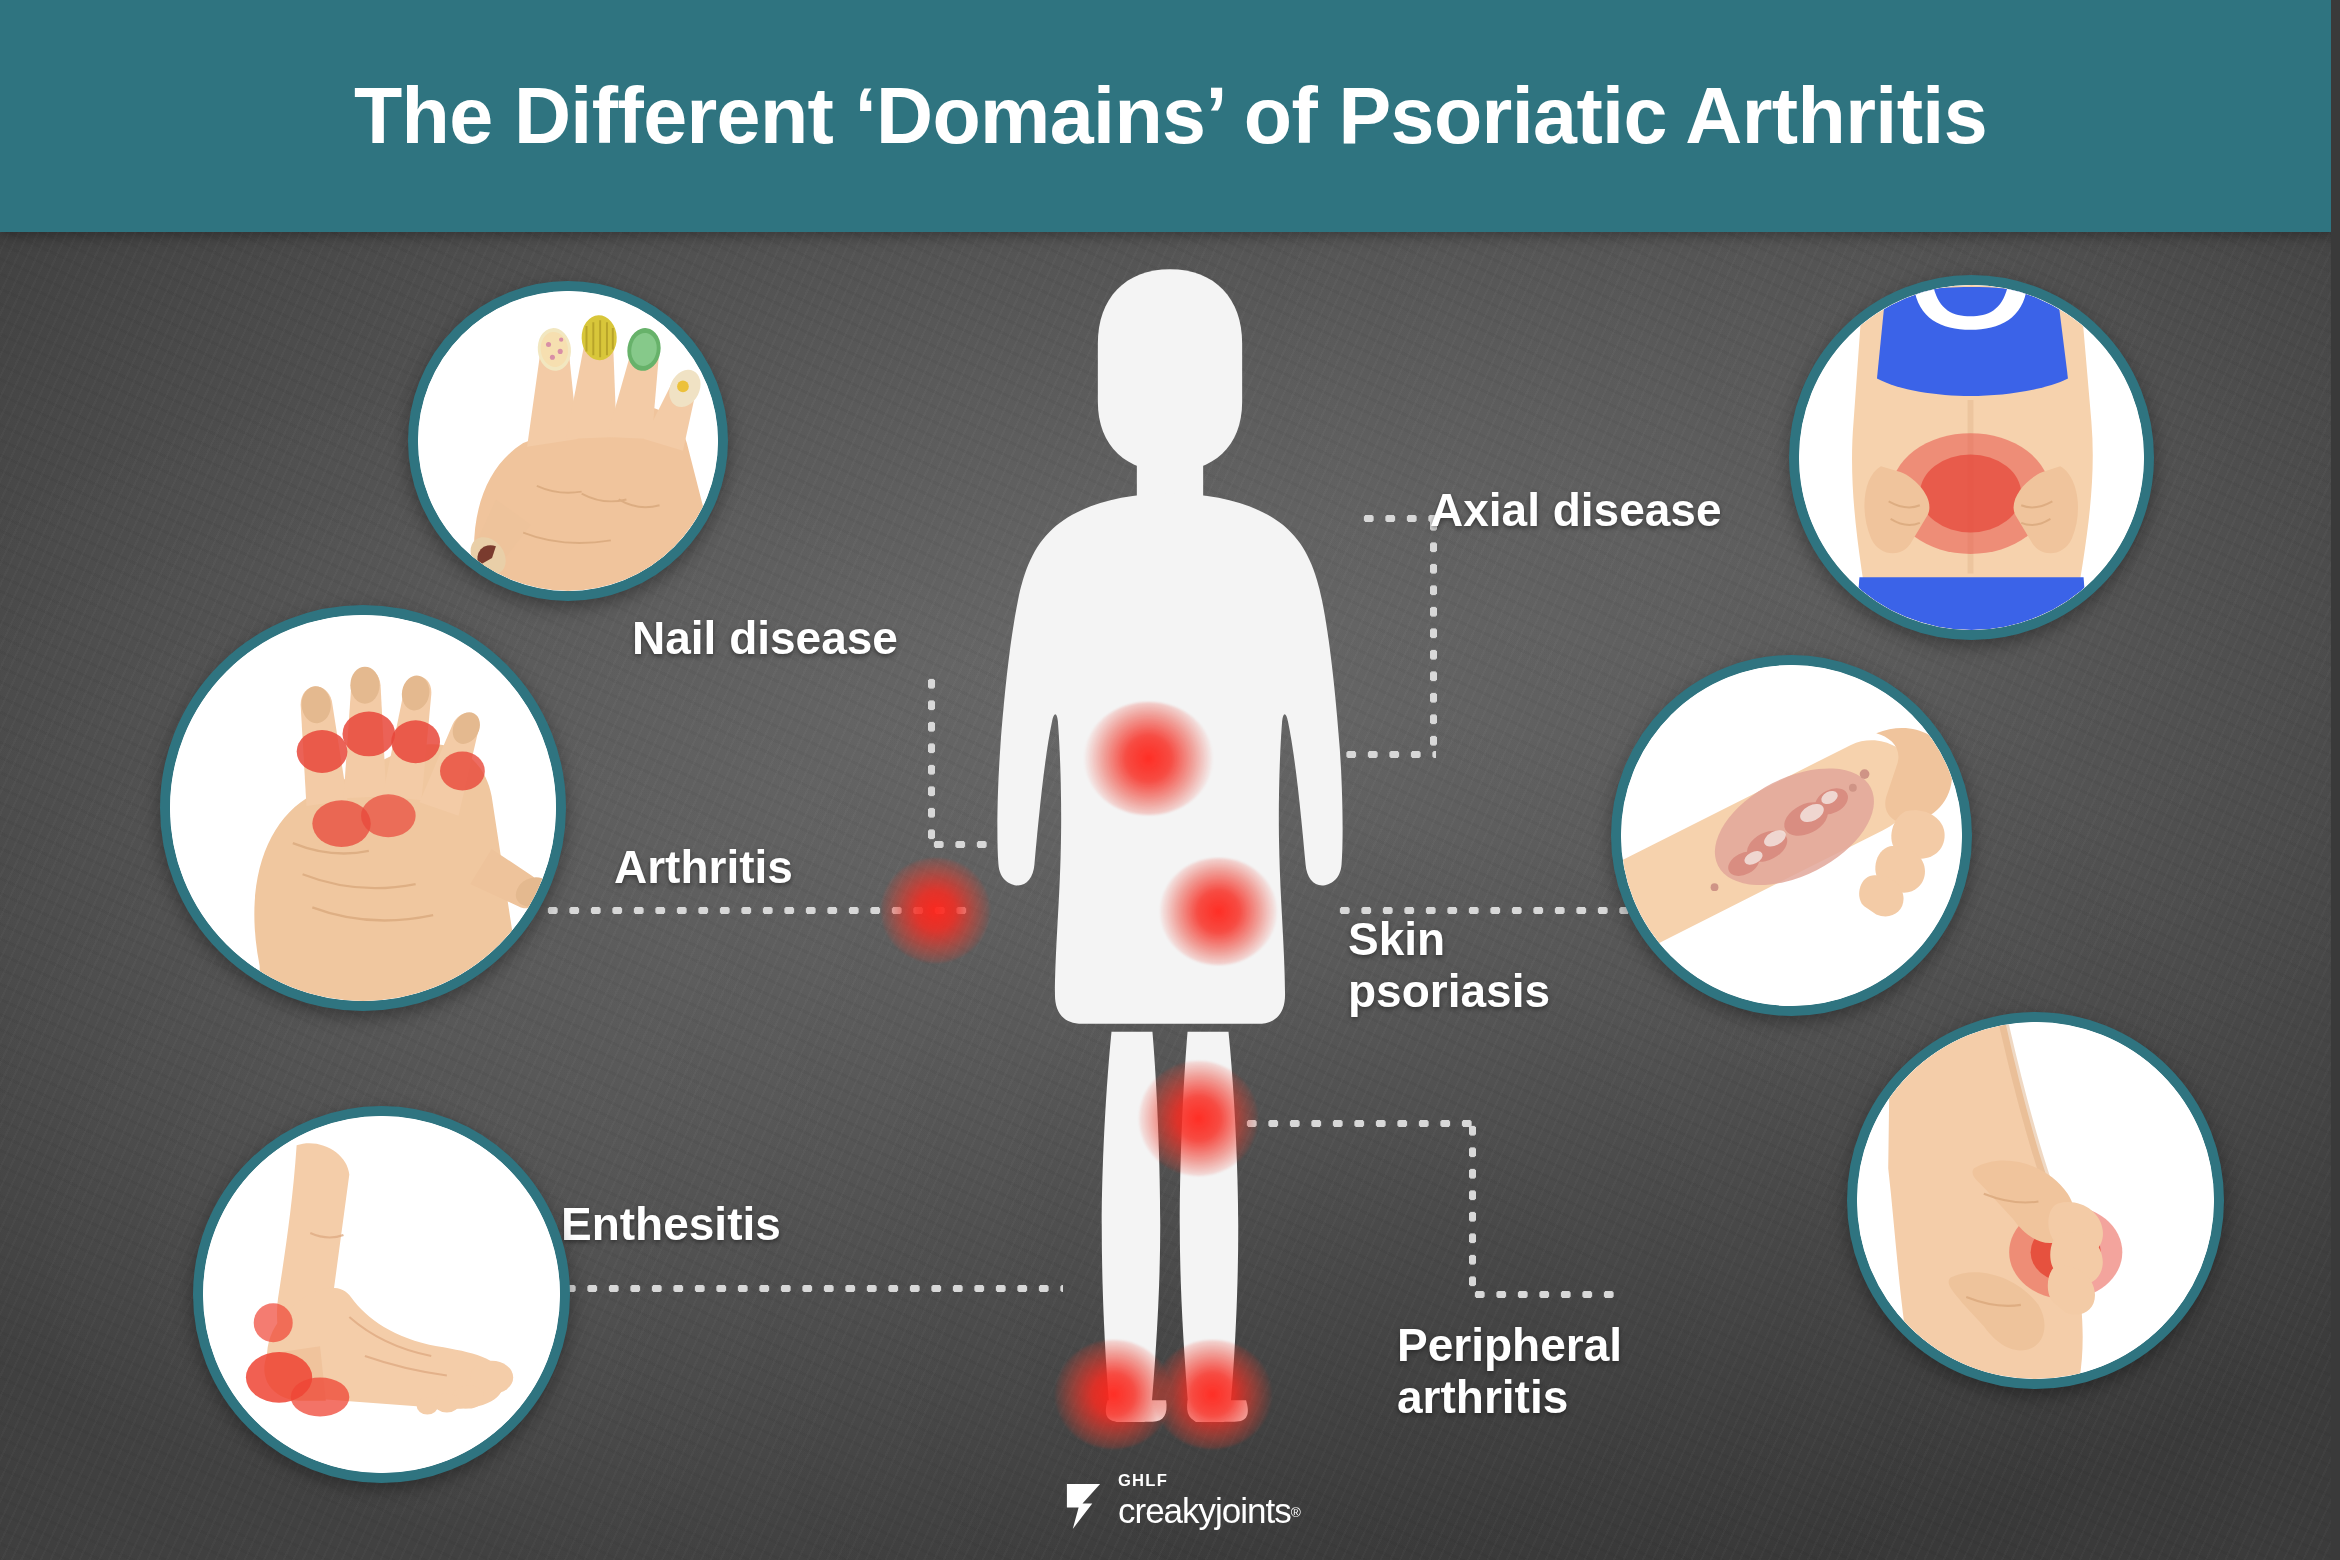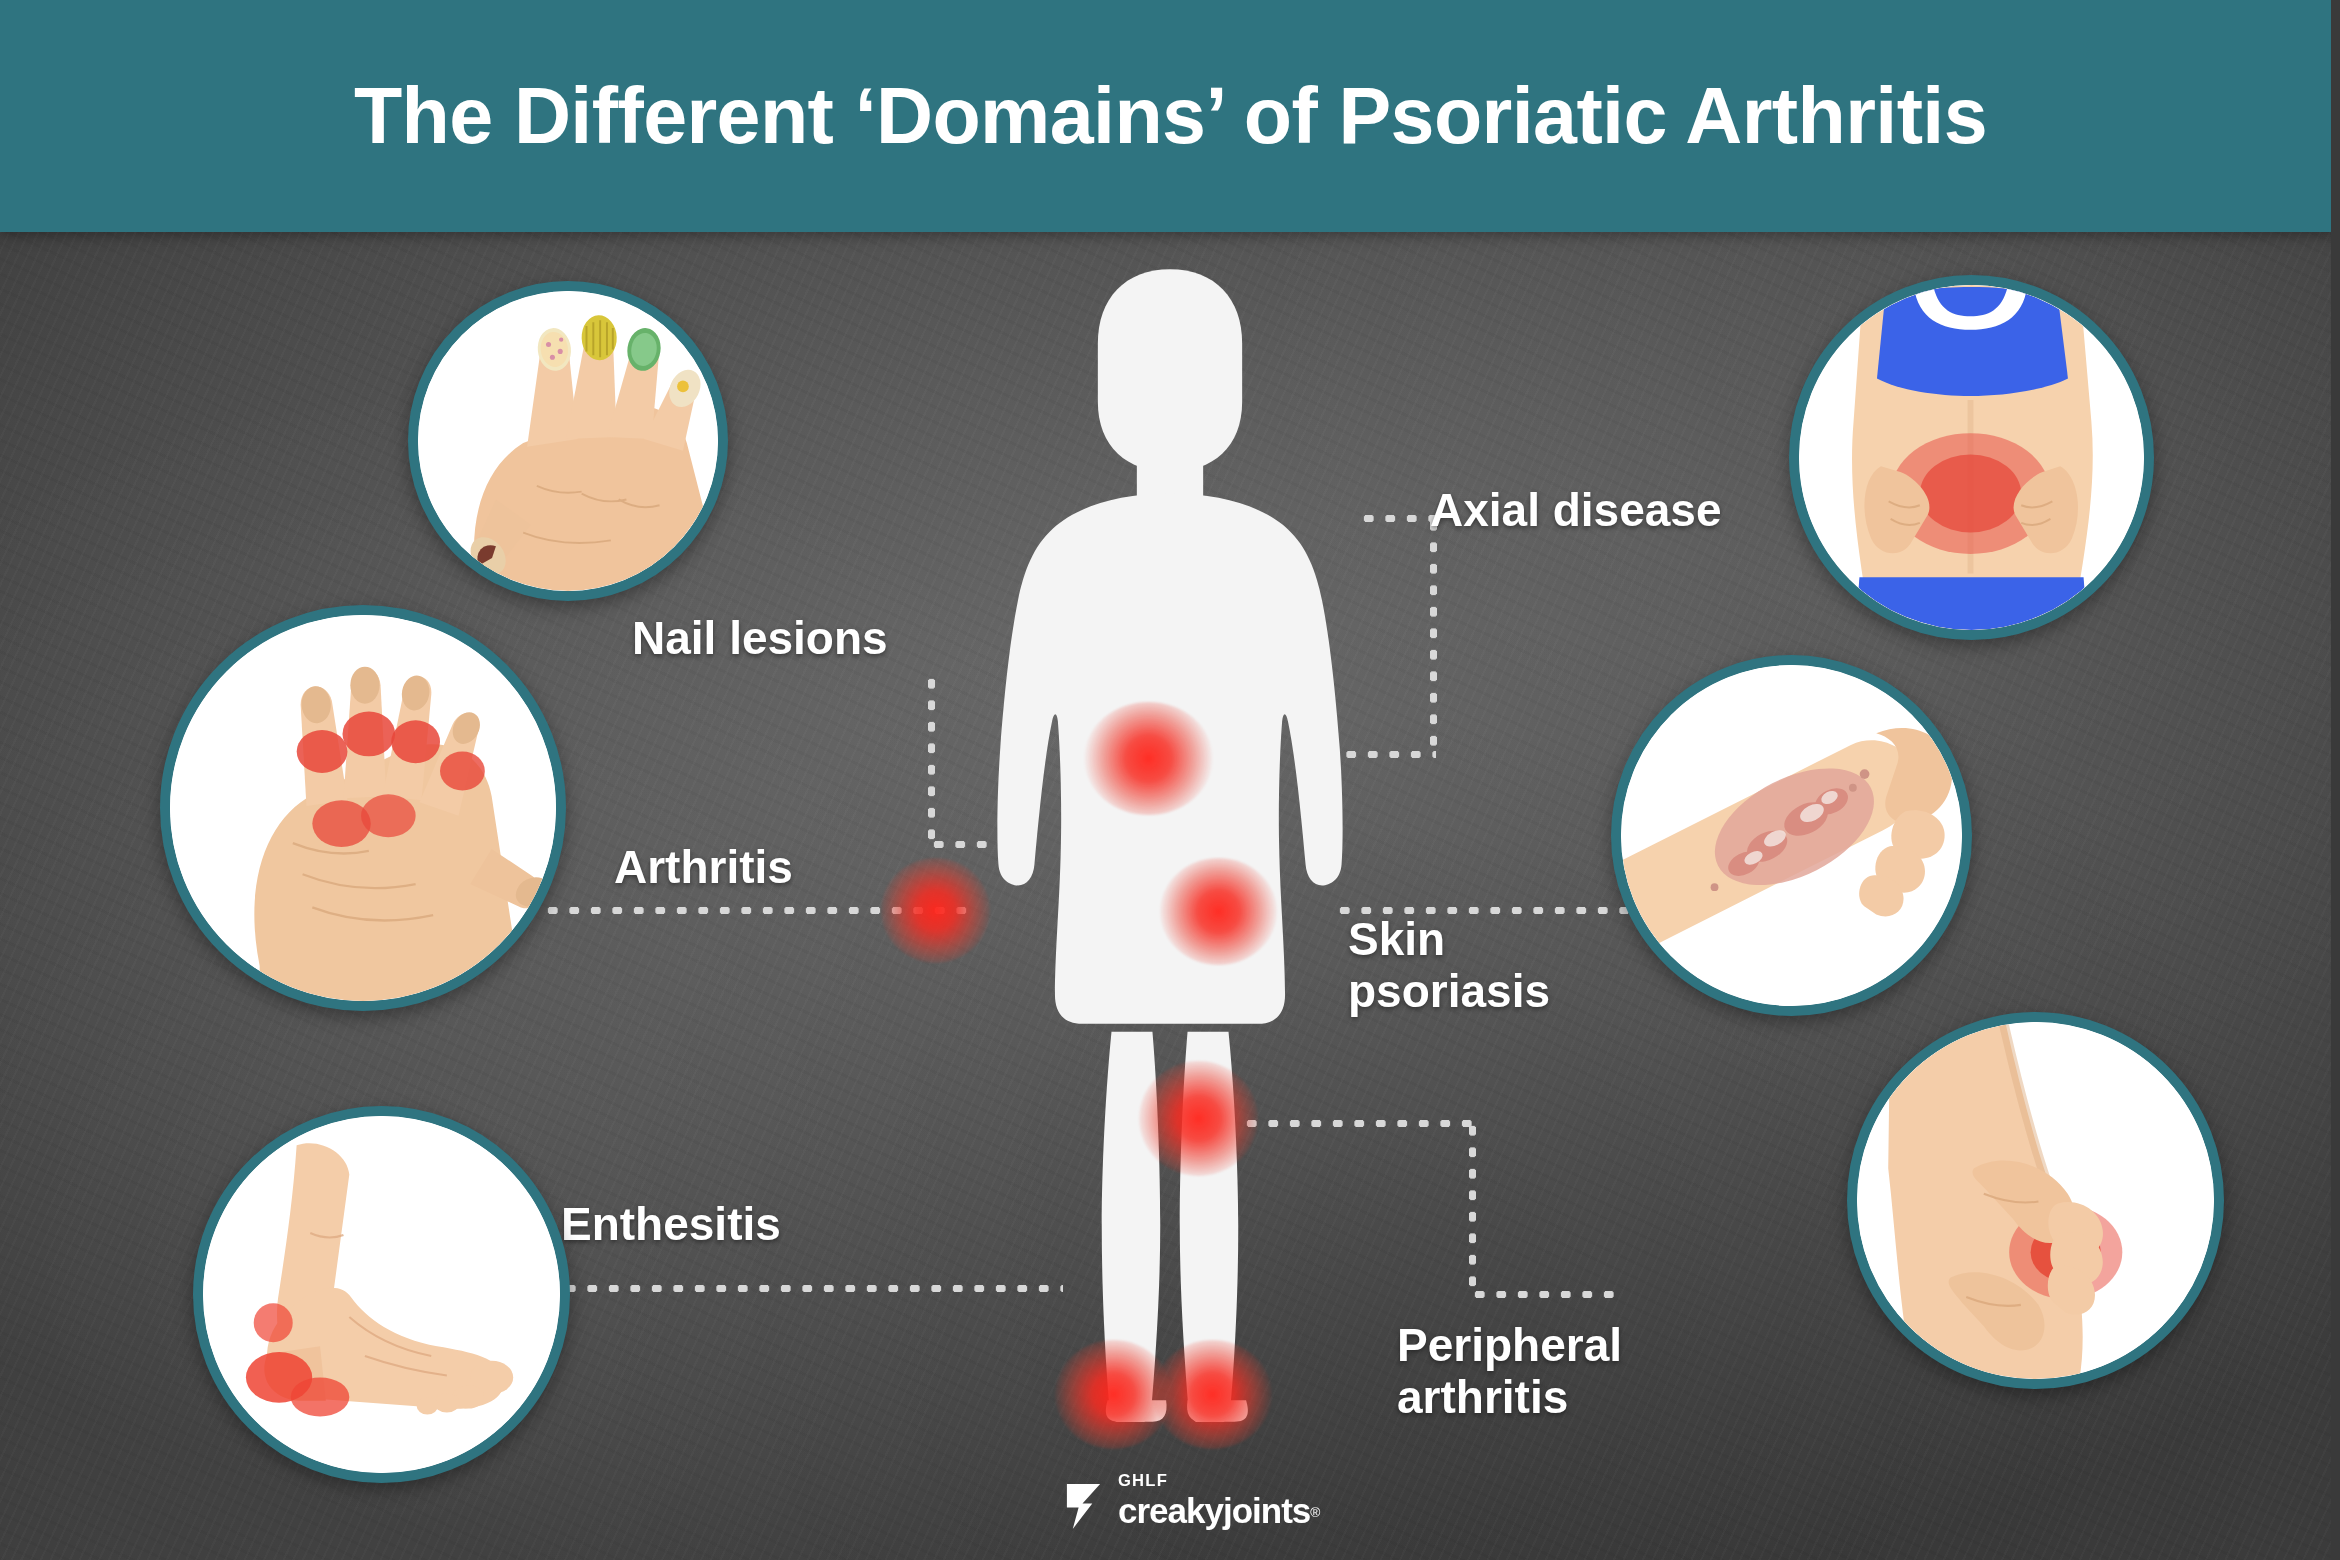--- a/index.html
+++ b/index.html
@@ -74,21 +74,21 @@
   
   .glow{
     position:absolute;border-radius:50%;
     background:radial-gradient(circle, rgba(255,40,30,.97) 0%, rgba(247,45,35,.85) 26%, rgba(236,60,45,.45) 52%, rgba(220,70,50,0) 76%);
     filter:blur(1px);
     pointer-events:none;
   }
   
   #logo{position:absolute;left:1063px;top:1471px;width:263px;height:68px;color:#ffffff;}
   #logo .ghlf{font-size:16.6px;font-weight:bold;letter-spacing:1.2px;}
-  #logo .cj{font-size:35px;font-weight:bold;letter-spacing:-1px;}
+  #logo .cj{font-size:35px;font-weight:normal;letter-spacing:-1px;}
   #logo .reg{font-size:13.7px;vertical-align:super;}
 </style>
 </head>
 <body>
 
 <div id="stage">
 
   <div id="header">
     <div class="title">The Different ‘Domains’ of Psoriatic Arthritis</div>
   </div>
@@ -166,21 +166,21 @@
 
     
     <div class="glow" style="left:148px;top:441px;width:129px;height:113px;"></div>
     <div class="glow" style="left:-55px;top:597px;width:109px;height:105px;"></div>
     <div class="glow" style="left:224px;top:597px;width:117px;height:107px;"></div>
     <div class="glow" style="left:203px;top:800px;width:119px;height:115px;"></div>
     <div class="glow" style="left:119px;top:1079px;width:117px;height:109px;"></div>
     <div class="glow" style="left:217px;top:1079px;width:119px;height:109px;"></div>
   </div>
 
-  <div class="label" style="left:632px;top:612px;">Nail lesions</div>
+  <div class="label" style="left:632px;top:612px;">Nail disease</div>
   <div class="label" style="left:614px;top:841px;">Arthritis</div>
   <div class="label" style="left:561px;top:1198px;text-align:center;">Enthesitis</div>
   <div class="label" style="left:1348px;top:913px;">Skin
 psoriasis</div>
   <div class="label" style="left:1430px;top:484px;">Axial disease</div>
   <div class="label" style="left:1397px;top:1319px;">Peripheral
 arthritis</div>
 
   <div class="circle" style="left:408px;top:281px;width:300px;height:300px;">
     <div class="inner">

